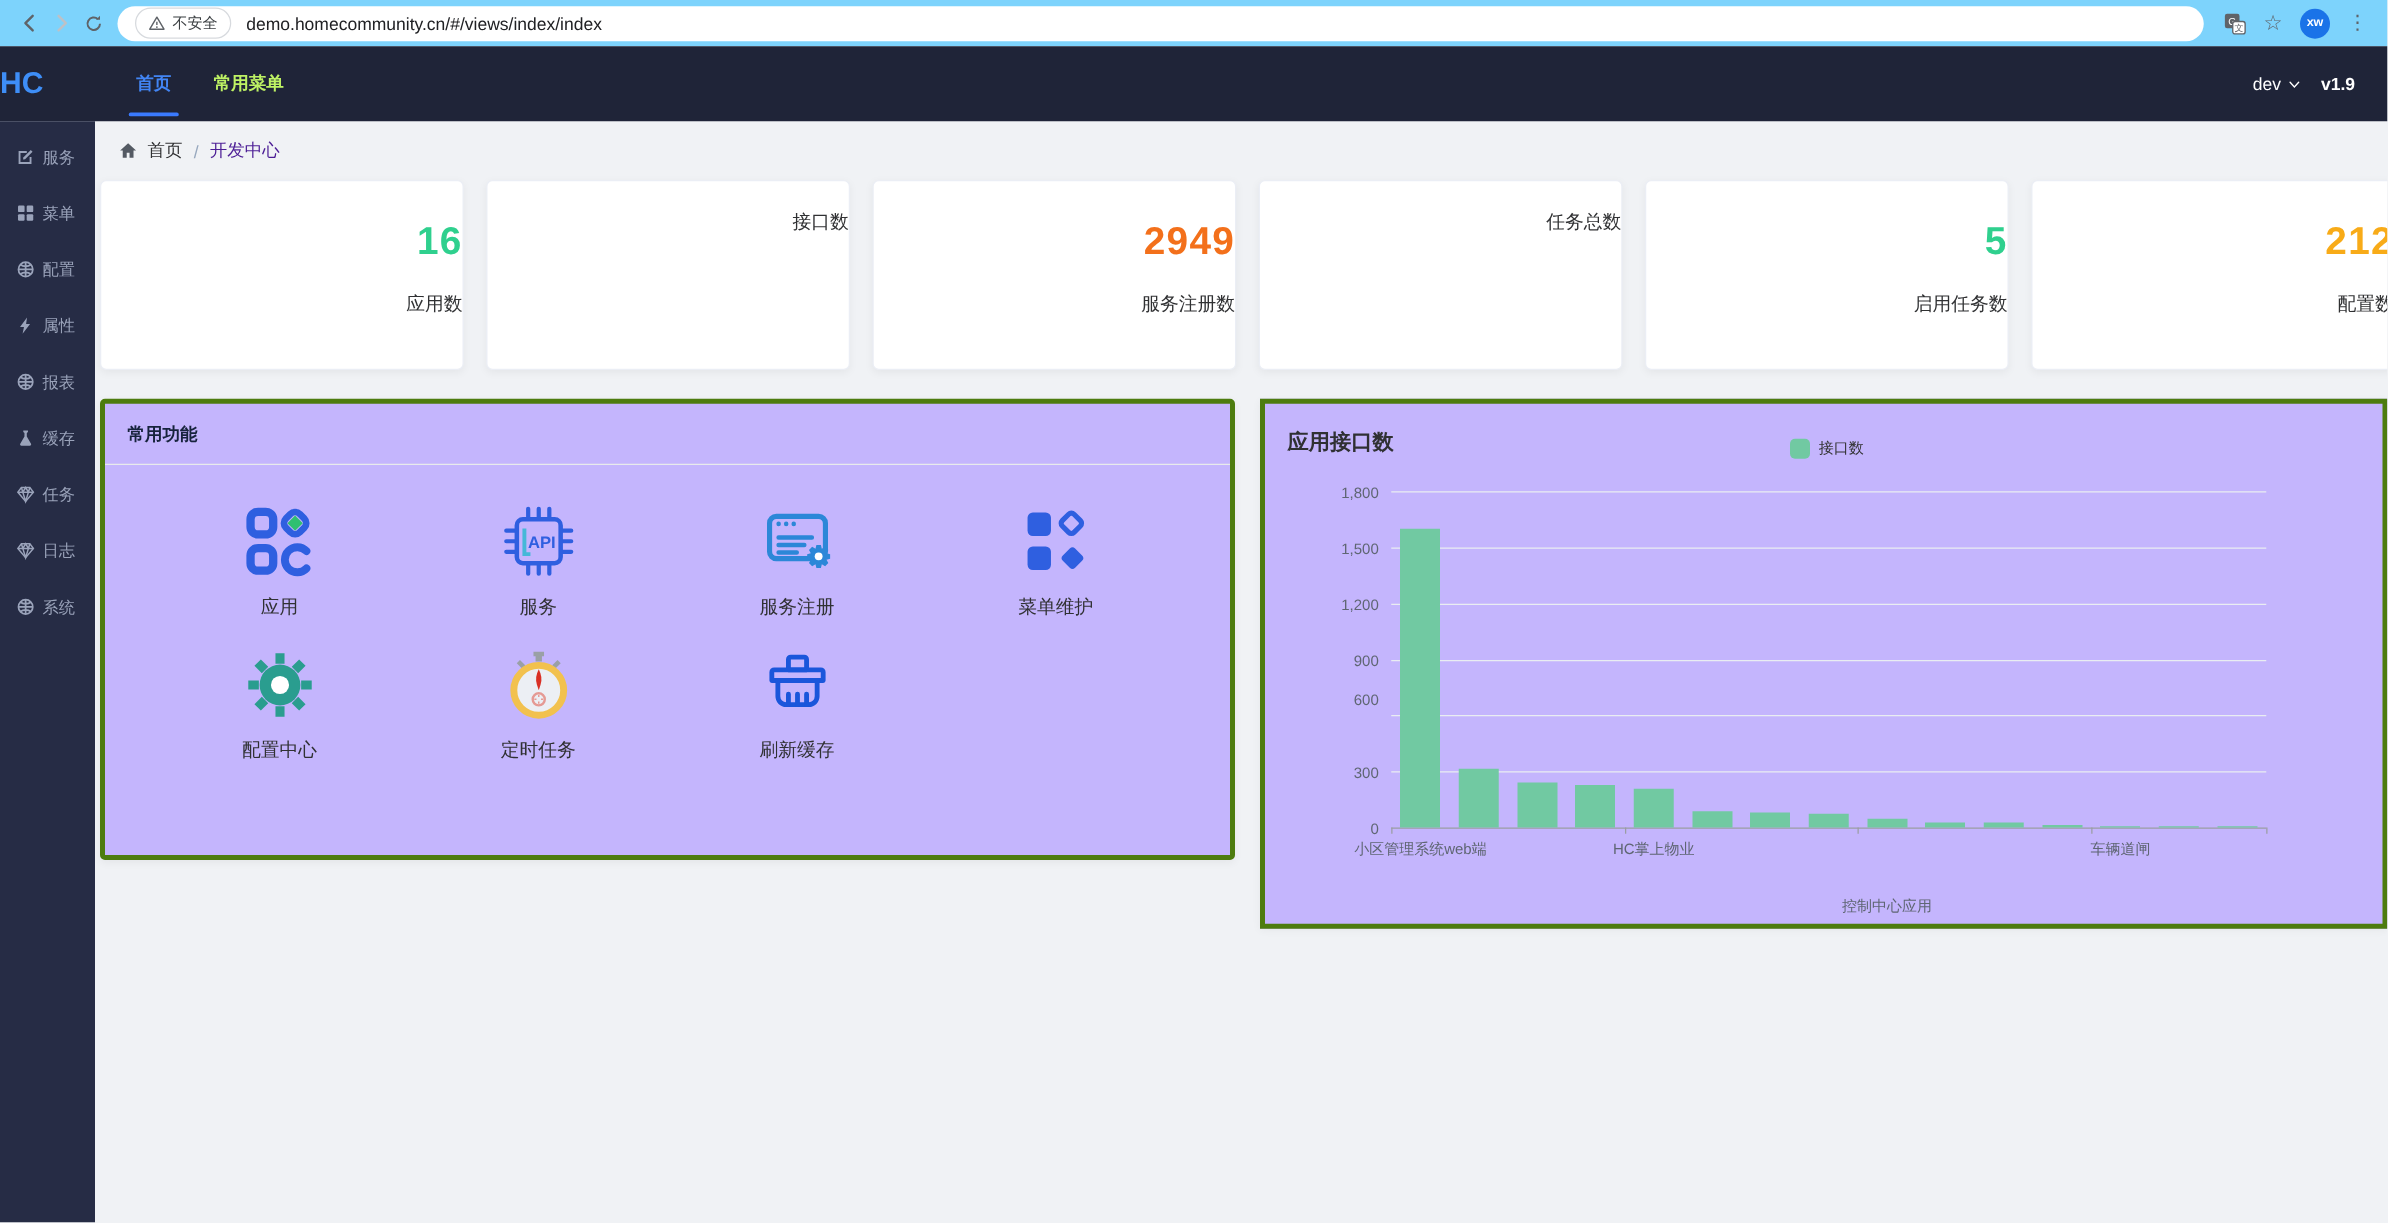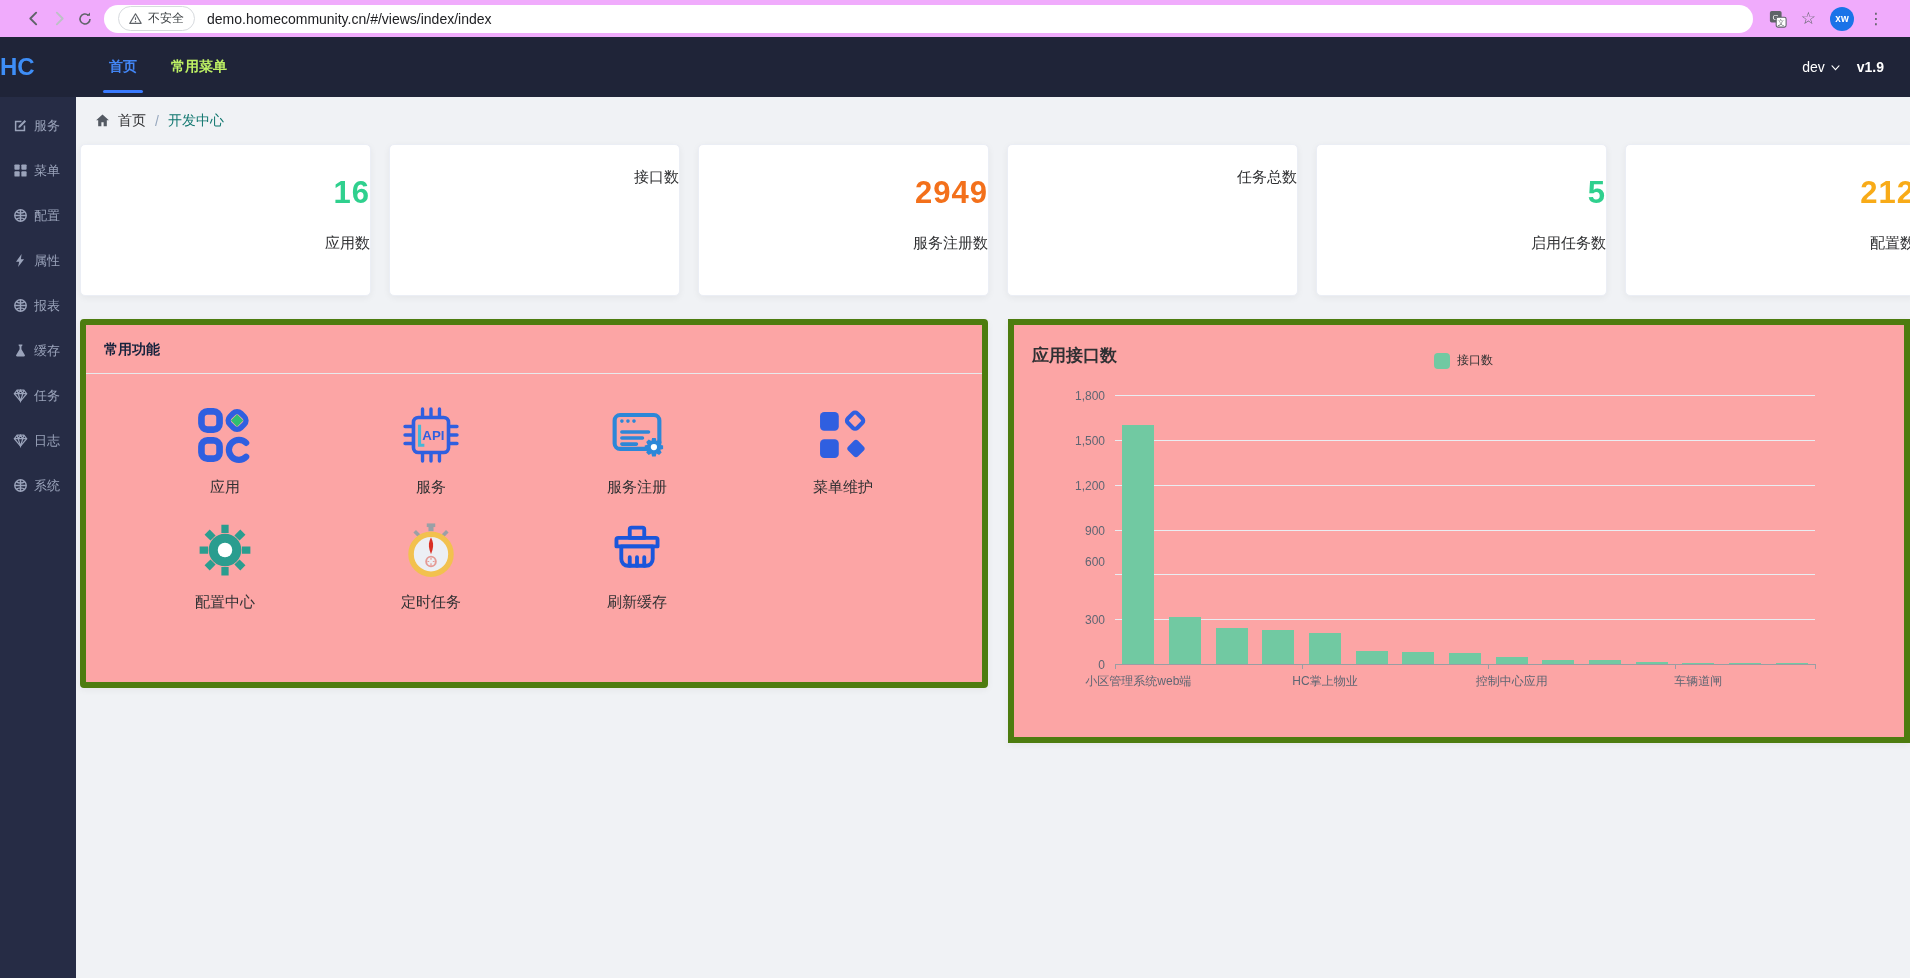--- a/index.html
+++ b/index.html
@@ -1,20 +1,20 @@
 <!DOCTYPE html>
 <html><head>
 <meta charset="utf-8">
 <style>
   html,body{margin:0;padding:0}
   body{width:1910px;height:978px;overflow:hidden;background:#f0f2f5;
        font-family:"Liberation Sans","DejaVu Sans",sans-serif;}
 
   
-  .chrome{height:37px;background:#f0abfc;display:flex;align-items:center;padding:0 20px;box-sizing:border-box}
+  .chrome{height:37px;background:#7dd3fc;display:flex;align-items:center;padding:0 10px;box-sizing:border-box}
   .nav-btn{width:26px;height:26px;display:flex;align-items:center;justify-content:center;border-radius:50%;cursor:pointer;flex:none}
   .omnibox{flex:1;height:28px;background:#fff;border-radius:14px;display:flex;align-items:center;
            padding:0 14px;margin:0 10px 0 6px;box-sizing:border-box;cursor:text}
   .sec-chip{display:flex;align-items:center;gap:6px;border:1px solid #d7dade;border-radius:13px;
             padding:3px 10px;margin-right:12px;color:#3c4043;font-size:12px;flex:none;cursor:pointer}
   .url-text{font-size:14px;color:#202124;white-space:nowrap}
   .chrome-right{display:flex;align-items:center;gap:14px;padding:0 6px;flex:none}
   .avatar{width:24px;height:24px;border-radius:50%;background:#1a73e8;color:#fff;font-size:10px;
           display:flex;align-items:center;justify-content:center;font-weight:bold;cursor:pointer}
   .kebab{color:#5f6368;font-size:16px;cursor:pointer;line-height:1}
@@ -35,32 +35,32 @@
   .shell{display:flex;height:881px}
   .sidebar{width:76px;background:#262c45;padding-top:6px;box-sizing:border-box;flex:none}
   .side-item{height:45px;display:flex;align-items:center;gap:6px;padding-left:13px;color:#9aa3ba;font-size:13px;cursor:pointer}
   .side-item svg{width:15px;height:15px;flex:none}
   .main{flex:1;overflow:hidden}
 
   
   .breadcrumb{height:47px;display:flex;align-items:center;padding-left:19px;font-size:14px;gap:9px}
   .crumb-home{display:flex;align-items:center;gap:8px;color:#303133;cursor:pointer}
   .crumb-sep{color:#97a8be}
-  .crumb-current{color:#0f766e}
+  .crumb-current{color:#4c1d95}
 
   
   .cards{display:flex;gap:18px;padding-left:4px}
   .card{width:291px;height:152px;background:#fff;border:1px solid #ebeef5;border-radius:5px;
         box-shadow:0 2px 7px rgba(0,0,0,.05);text-align:right;flex:none;box-sizing:border-box}
   .card-value{margin-top:30px;font-size:31px;font-weight:bold;letter-spacing:1px}
   .card-label{margin-top:23px;font-size:15px;color:#303133}
 
   
   .panels{display:flex;gap:20px;padding-left:4px;margin-top:23px}
-  .panel{background:#fca5a5;border:6px solid #4d7c0f;box-shadow:0 2px 7px rgba(0,0,0,.05);box-sizing:border-box}
+  .panel{background:#c4b5fd;border:4px solid #4d7c0f;box-shadow:0 2px 7px rgba(0,0,0,.05);box-sizing:border-box}
   .fn-panel{width:908px;height:369px;border-radius:4px}
   .fn-header{height:48px;line-height:48px;padding-left:18px;font-size:14px;font-weight:bold;color:#17233d;border-bottom:1px solid #e8eaec}
   .fn-grid{display:grid;grid-template-columns:repeat(4,1fr);padding:32px 36px 0;row-gap:24px}
   .fn-item{display:flex;flex-direction:column;align-items:center;cursor:pointer}
   .fn-item svg{width:58px;height:58px}
   .fn-label{margin-top:14px;font-size:15px;color:#303133}
 
   
   .chart-panel{flex:1;height:424px;position:relative}
   .chart-title{position:absolute;left:18px;top:19px;font-size:17px;font-weight:bold;color:#2f3033}
@@ -394,19 +394,19 @@
             <div class="bar" style="left: 567.333px; height: 1.49444px; background: rgb(113, 201, 162);"></div>
             <div class="bar" style="left: 614px; height: 1px; background: rgb(113, 201, 162);"></div>
             <div class="bar" style="left: 660.667px; height: 1px; background: rgb(113, 201, 162);"></div>
             <div class="tick" style="left: 0px;"></div>
             <div class="tick" style="left: 186.667px;"></div>
             <div class="tick" style="left: 373.333px;"></div>
             <div class="tick" style="left: 560px;"></div>
             <div class="tick" style="left: 700px;"></div>
             <div class="x-label" style="left: 23.3333px;">小区管理系统web端</div>
             <div class="x-label" style="left: 210px;">HC掌上物业</div>
-            <div class="x-label" style="left: 396.667px;">控制中心应用</div>
+            <div class="x-label" style="left: 396.667px; margin-top: 46px;">控制中心应用</div>
             <div class="x-label" style="left: 583.333px;">车辆道闸</div>
           </div>
       </div>
     </div>
   </div>
 </div>
 
 </body></html>

